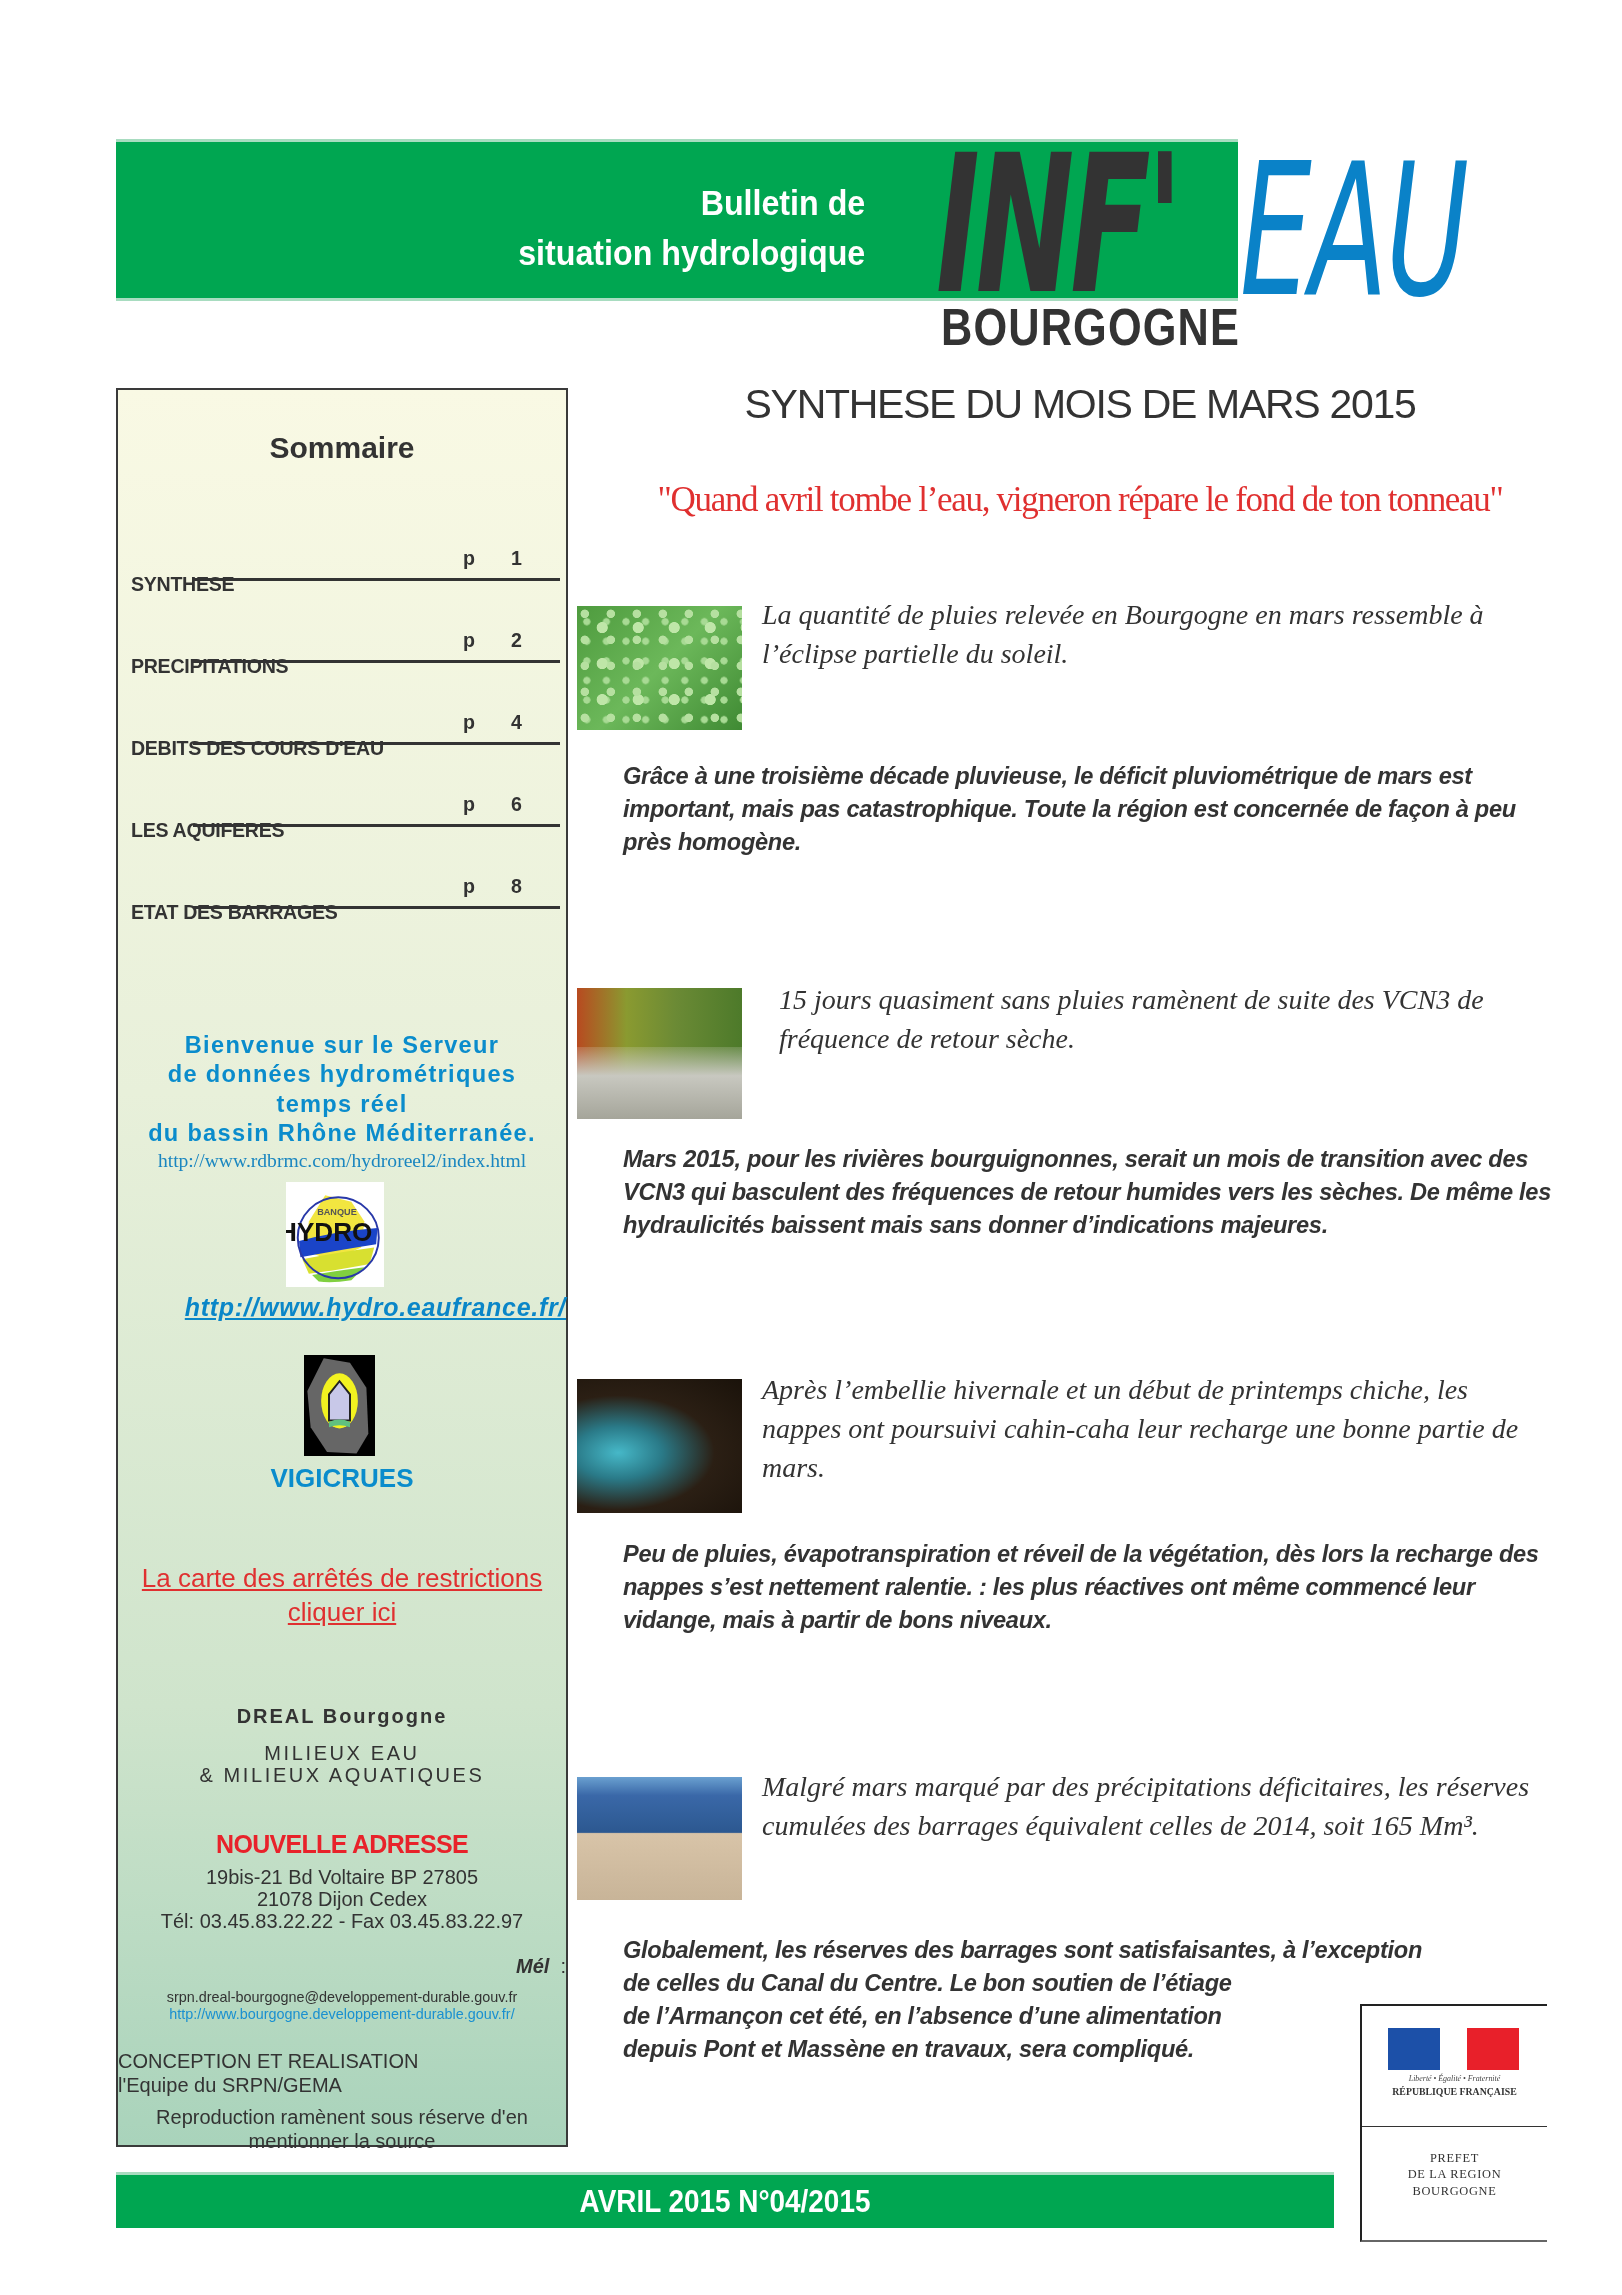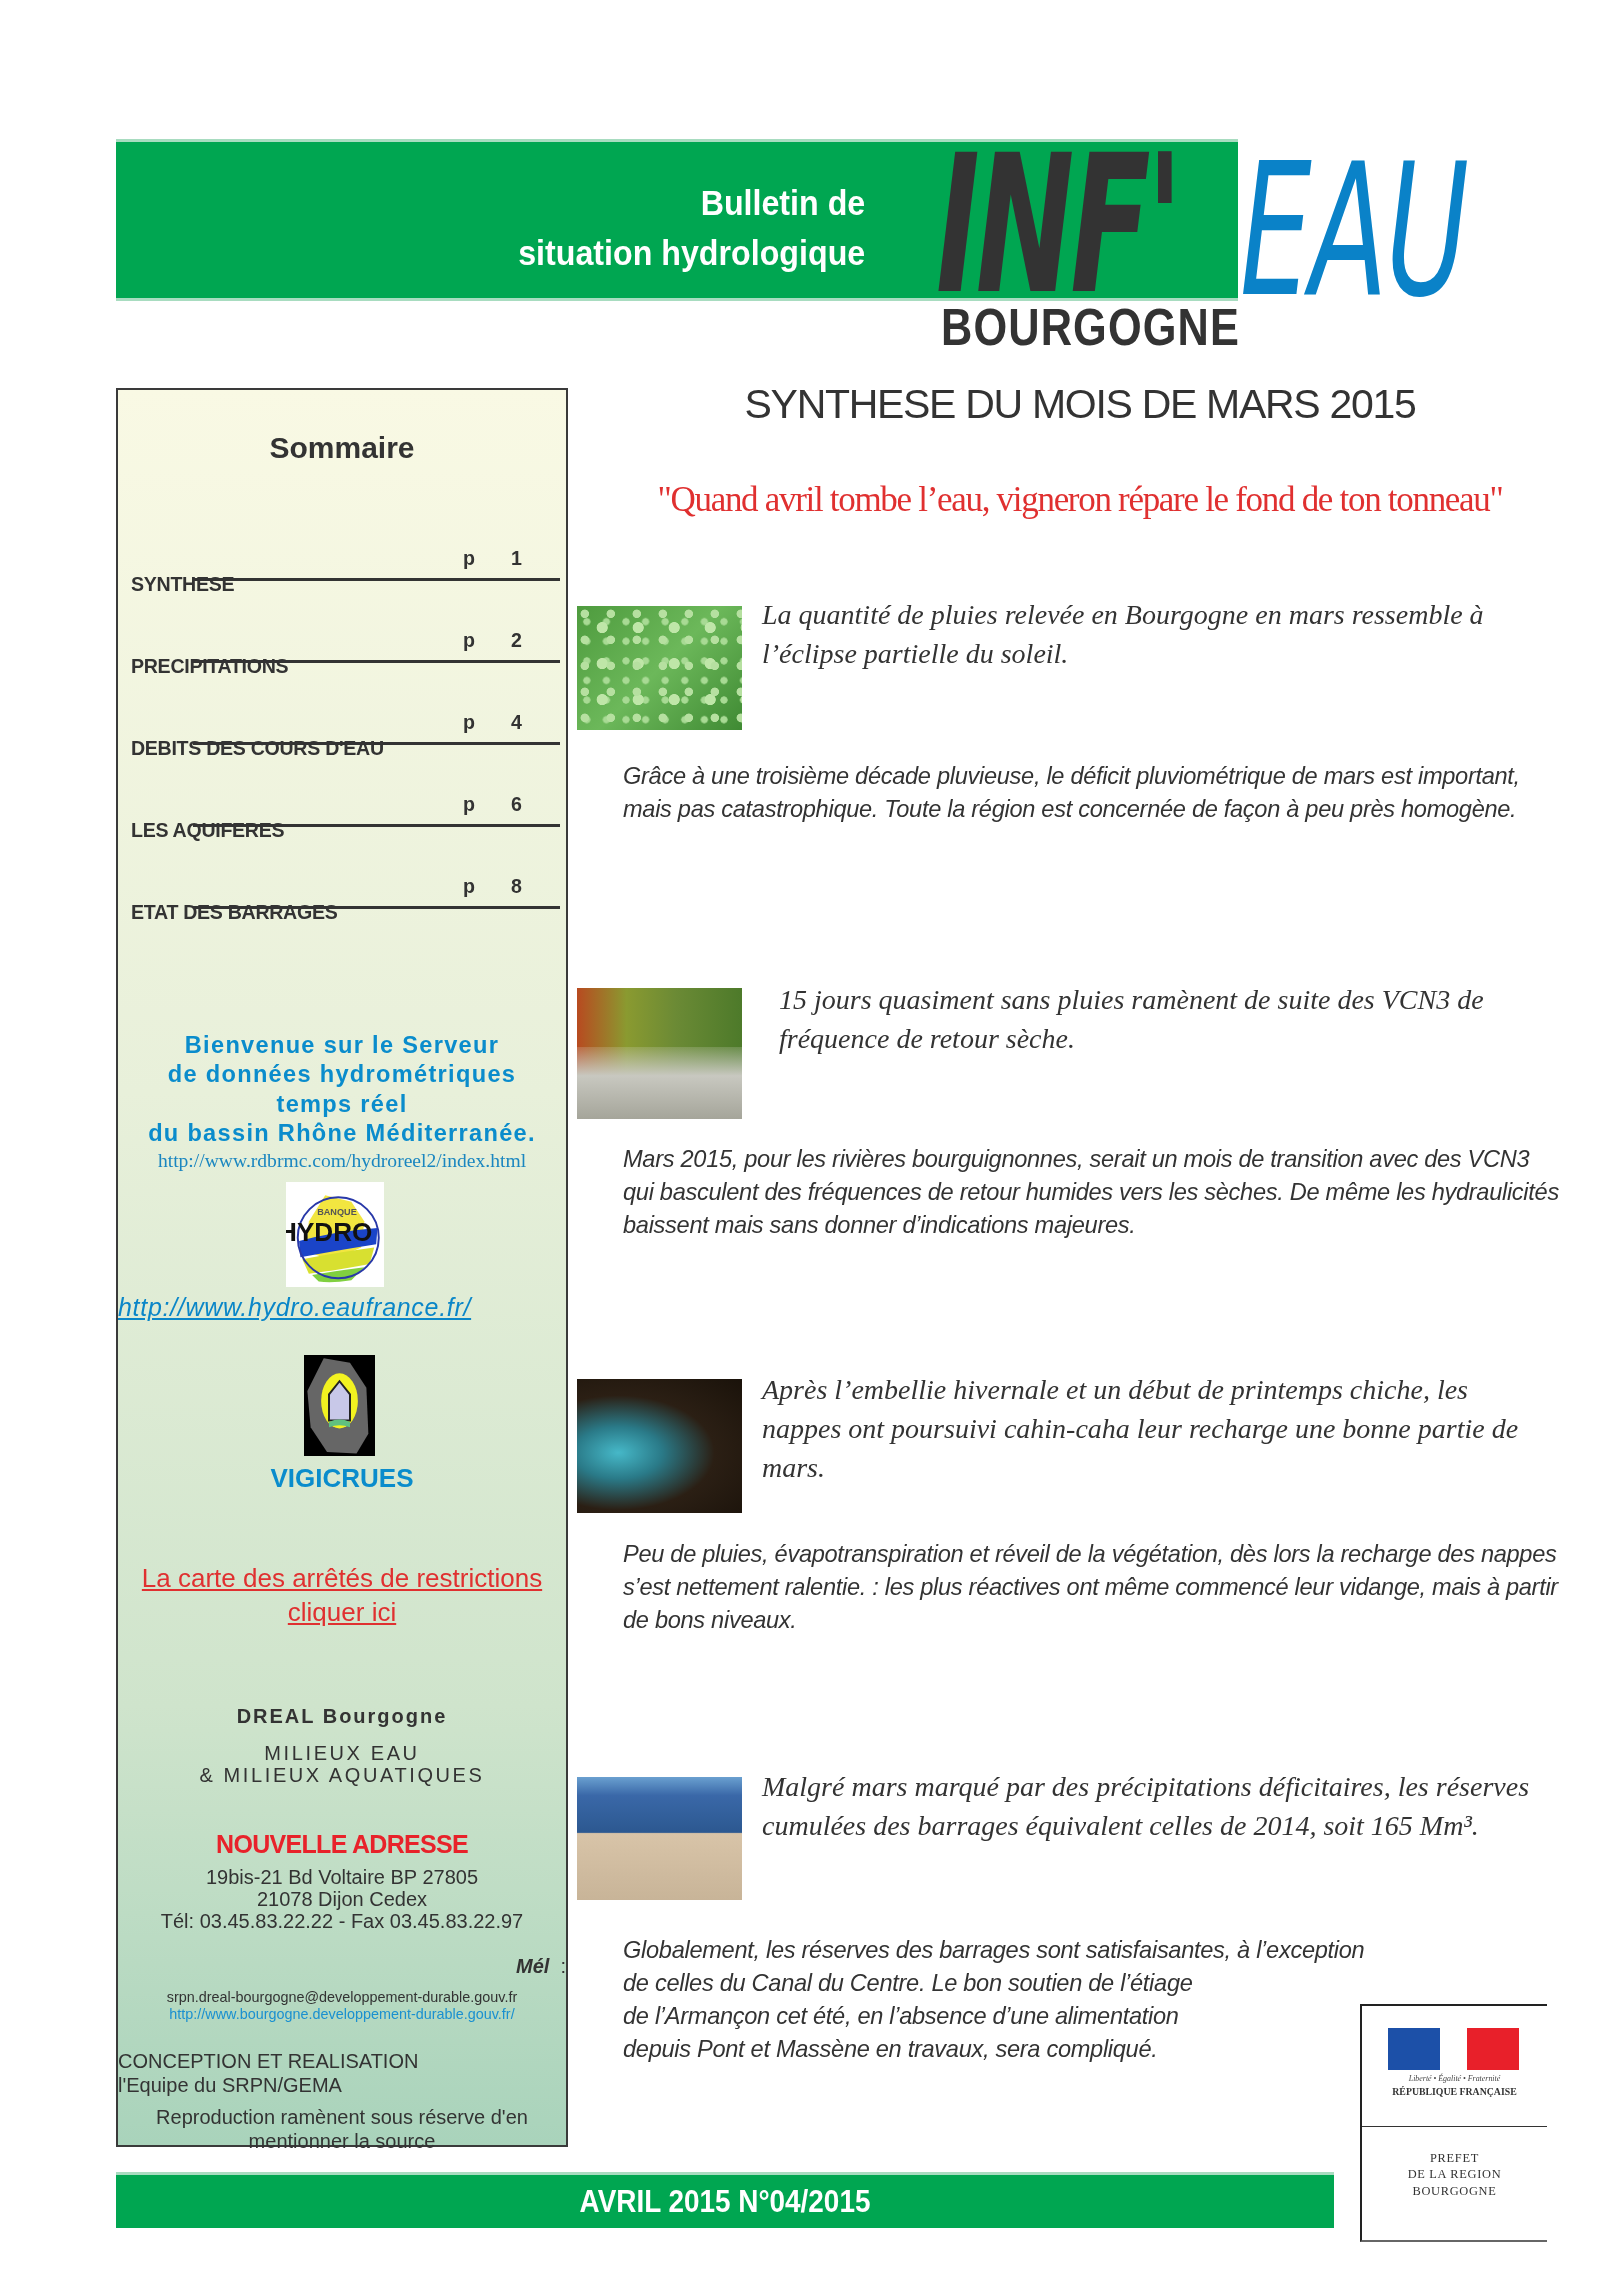--- a/index.html
+++ b/index.html
@@ -19,21 +19,21 @@
   .toc { position:absolute; left:13px; right:13px; top:157px; }
   .toc-item { position:relative; height:82px; }
   .toc-label { position:absolute; left:0; top:0; font-weight:bold; font-size:19.6px; color:#333; letter-spacing:-0.3px;margin-top:26px; }
   .toc-p { position:absolute; left:332px; top:0; font-weight:bold; font-size:19.6px; }
   .toc-num { position:absolute; left:380px; top:0; font-weight:bold; font-size:19.6px; }
   .toc-line { position:absolute; left:62px; right:-6.5px; top:31px; height:2.6px; background:#333; }
 
   .welcome { position:absolute; left:0; right:0; top:641px; text-align:center; color:#0a8ccc; font-weight:bold; font-size:23.6px; line-height:29.4px; letter-spacing:1.3px; }
   .rdb-url { position:absolute; left:0; right:0; top:760px; text-align:center; font-family:"Liberation Serif", serif; font-size:19.6px; color:#1a86c0; }
   .hydro-logo { position:absolute; left:168px; top:792px; width:98px; height:105px; background:#ffffff; }
-  .hydro-url { position:absolute; left:0; right:0; top:903px; text-align:left; color:#0a86c8; font-weight:normal; font-style:italic; font-size:25px; text-decoration:underline; letter-spacing:0.7px; }
+  .hydro-url { position:absolute; left:0; right:0; top:903px; text-align:right; color:#0a86c8; font-weight:bold; font-style:italic; font-size:25px; text-decoration:underline; letter-spacing:0.7px; }
   .vigi-logo { position:absolute; left:186px; top:965px; width:71px; height:101px; background:#000; }
   .vigi-label { position:absolute; left:0; right:0; top:1073px; text-align:center; color:#0a8ccc; font-weight:bold; font-size:26px; }
   .restrict { position:absolute; left:0; right:0; top:1171px; text-align:center; color:#e03030; font-size:26px; line-height:34px; }
   .restrict span { text-decoration:underline; }
   .dreal { position:absolute; left:0; right:0; top:1315px; text-align:center; font-weight:bold; font-size:20px; letter-spacing:2px; color:#333; }
   .groupe { position:absolute; left:0; right:0; top:1352px; text-align:center; font-size:20px; letter-spacing:2.6px; line-height:22px; color:#333; }
   .nouvelle { position:absolute; left:0; right:0; top:1440px; text-align:center; font-weight:bold; font-size:25px; color:#e8222a; letter-spacing:-0.7px; }
   .addr { position:absolute; left:0; right:0; top:1476px; text-align:center; font-size:20px; line-height:22px; color:#333; }
   .mel { position:absolute; left:0; right:0; top:1565px; text-align:right; font-size:20px; color:#333; }
   .mel b { font-style:italic; }
@@ -41,21 +41,21 @@
   .site { position:absolute; left:0; right:0; top:1616px; text-align:center; font-size:14.4px; color:#1a90d0; }
   .concept { position:absolute; left:0; right:0; top:1660px; text-align:left; font-size:20px; line-height:23.6px; color:#333; }
   .repro { position:absolute; left:0; right:0; top:1716px; text-align:center; font-size:20px; line-height:23.6px; color:#333; }
 
   
   .synth-title { left:589px; width:982px; top:381px; text-align:center; font-size:41px; color:#333; letter-spacing:-1.3px; }
   .proverb { left:589px; width:982px; top:480px; text-align:center; font-family:"Liberation Serif", serif; font-size:35px; color:#e03030; letter-spacing:-1.3px; }
 
   .photo { position:absolute; width:165px; }
   .intro { position:absolute; left:762px; width:785px; font-family:"Liberation Serif", serif; font-style:italic; font-size:28px; line-height:39px; color:#333; }
-  .body-txt { position:absolute; left:623px; width:936px; font-weight:normal; font-style:italic; font-size:23.6px; line-height:33px; color:#333; letter-spacing:-0.3px; }
+  .body-txt { position:absolute; left:623px; width:936px; font-weight:bold; font-style:italic; font-size:23.6px; line-height:33px; color:#333; letter-spacing:-0.3px; }
 
   .p1 { left:577px; top:606px; height:124px; background:radial-gradient(circle at 30% 30%, #b6e0a0 0 3.9px, transparent 4.6px), radial-gradient(circle at 70% 60%, #bfe6a8 0 5.2px, transparent 5.9px), radial-gradient(circle at 50% 80%, #a8da94 0 3.3px, transparent 3.9px), linear-gradient(135deg,#4e9b3e,#6cb85a 50%,#3f8a33); background-size:26px 26px, 36px 36px, 19.6px 19.6px, 100% 100%; }
   .p2 { left:577px; top:988px; height:131px; background:linear-gradient(90deg, #b84a20 0%, #8a9a30 30%, #6b8a35 60%, #4d7a2a 100%); }
   .p2::after { content:""; position:absolute; left:0; right:0; bottom:0; height:72px; background:linear-gradient(to bottom, rgba(220,220,210,0.2), #c8c8c0 40%, #a5a59a); }
   .p3 { left:577px; top:1379px; height:134px; background:radial-gradient(ellipse at 25% 55%, #46b8c8 0%, #2a7a88 25%, #2b1f14 55%, #1a120a 100%); }
   .p4 { left:577px; top:1777px; height:123px; background:linear-gradient(to bottom, #6aa0d0 0%, #3a68a8 15%, #2c5890 45%, #d8c4a8 46%, #c8b498 100%); }
 
   .marianne { left:1360px; top:2004px; width:185px; height:234px; border-left:2px solid #222; border-top:2px solid #222; border-bottom:2px solid #666; background:#fff; }
   .flag { position:absolute; left:26px; top:22px; width:131px; height:42px; display:flex; }
   .flag .b { width:40%; background:#1c50a8; }

